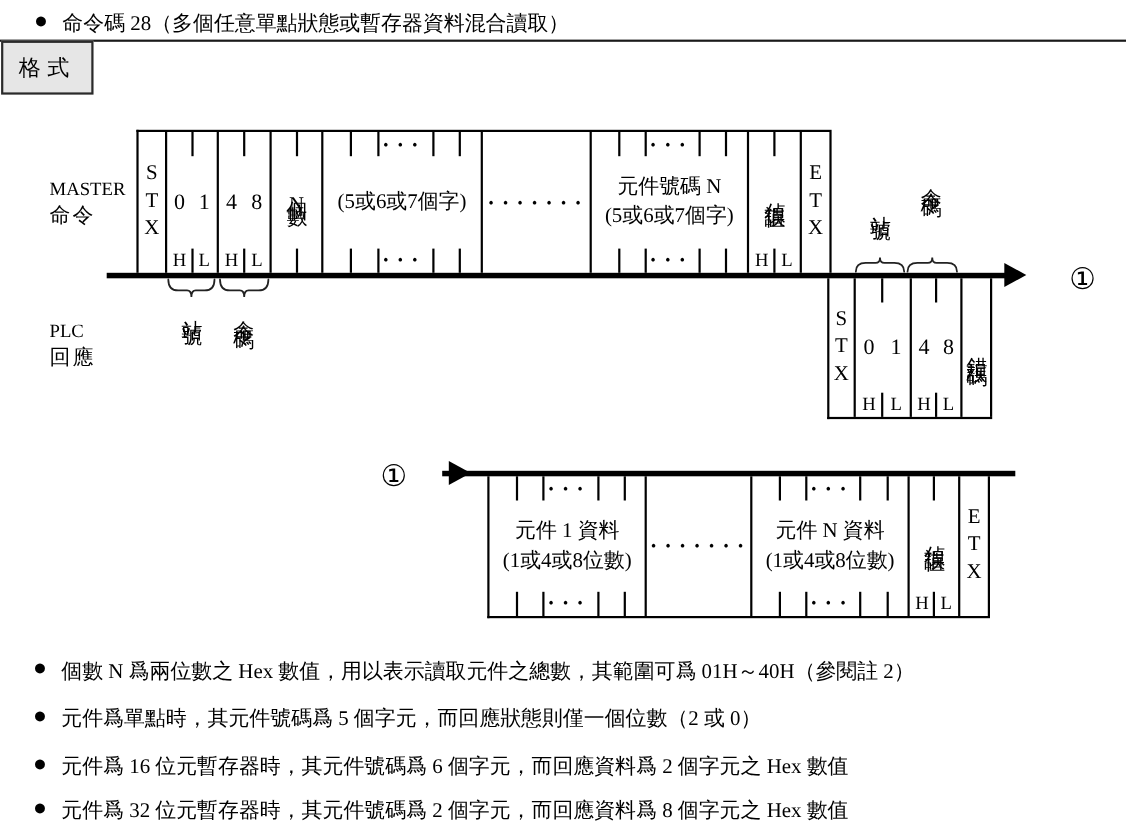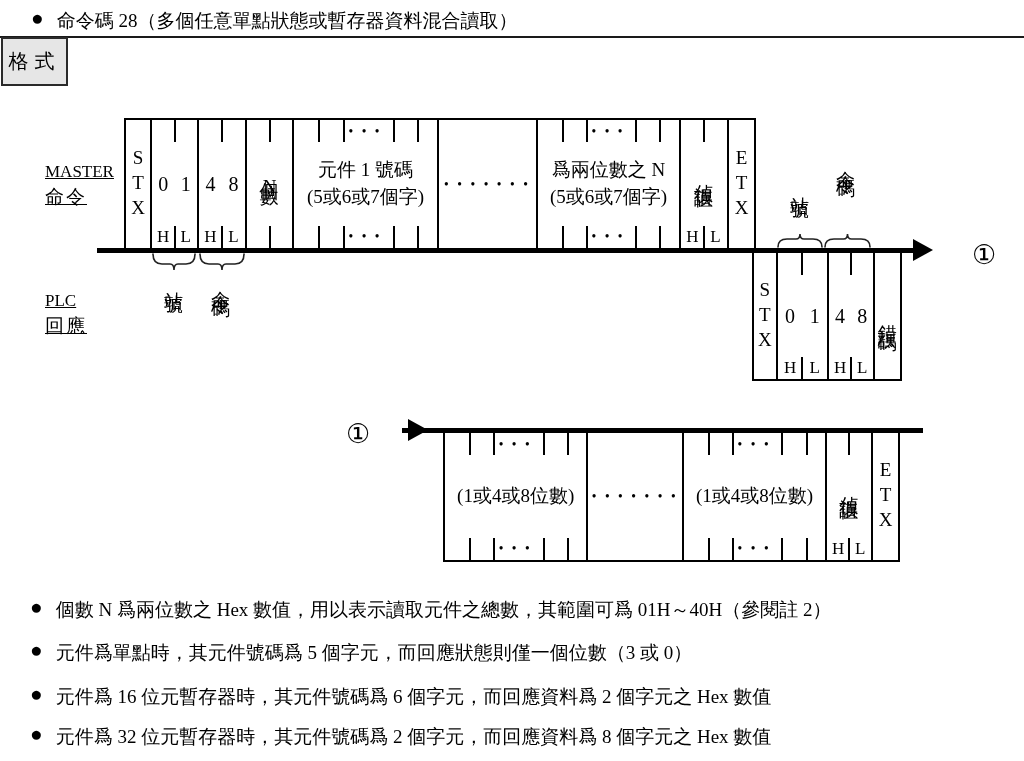--- a/index.html
+++ b/index.html
@@ -5,21 +5,21 @@
   html,body{margin:0;padding:0;background:#fff;}
   #canvas{
     position:relative;width:1024px;height:761px;background:#ffffff;
     font-family:"Liberation Serif","DejaVu Serif",serif;color:#000;overflow:hidden;
   }
   
   .bullet-row{position:absolute;display:flex;align-items:flex-start;gap:13px;font-size:19px;white-space:nowrap;}
   .bullet-glyph{font-size:21px;line-height:21px;}
   
   #hr-top{position:absolute;left:0;top:36px;width:1024px;height:2px;background:#1a1a1a;}
-  #format-tab{position:absolute;left:1px;top:37px;width:67px;height:49px;background:#e6e6e6;
+  #format-tab{position:absolute;left:1px;top:37px;width:84px;height:49px;background:#e6e6e6;
     border:2px solid #2a2a2a;box-sizing:border-box;display:flex;align-items:center;justify-content:center;
     font-size:20px;letter-spacing:6px;}
   
   .frame{position:absolute;display:flex;border-left:2px solid #000;box-sizing:border-box;}
   .frame .cell{position:relative;border-right:2px solid #000;box-sizing:border-box;height:100%;
     display:flex;align-items:center;justify-content:center;}
   #master-frame{border-top:2px solid #000;}
   #response-frame,#data-frame{border-bottom:2px solid #000;}
   
   .tk{position:absolute;width:2px;background:#000;}
@@ -39,21 +39,21 @@
   .dots{position:absolute;left:0;width:100%;text-align:center;font-size:12px;letter-spacing:3px;font-weight:bold;}
   .dots.top{top:4px;}
   .dots.bot{bottom:4px;}
   .gapdots{font-size:12px;letter-spacing:3px;font-weight:bold;white-space:nowrap;}
   
   .thickline{position:absolute;height:5px;background:#000;}
   .arrowhead{position:absolute;width:0;height:0;border-top:11px solid transparent;
     border-bottom:11px solid transparent;border-left:20px solid #000;}
   .marker{position:absolute;font-family:"DejaVu Sans",sans-serif;font-size:27px;line-height:1;}
   
-  .sidelabel{position:absolute;font-size:17px;line-height:1.35;text-decoration:underline;}
+  .sidelabel{position:absolute;font-size:17px;line-height:1.35;}
   .sidelabel .cjk{font-size:19px;letter-spacing:2px;}
   .bracelabel{position:absolute;display:flex;justify-content:center;}
   svg.brace{position:absolute;overflow:visible;}
 </style>
 </head>
 <body>
 
 <div id="canvas">
 
   <div class="bullet-row" style="left:31px;top:8px;">
@@ -113,40 +113,39 @@
       <i class="tk top" style="left:34%"></i>
       <i class="tk top" style="left:69%"></i>
       <i class="tk top" style="left:86%"></i>
       <i class="tk bot" style="left:17%"></i>
       <i class="tk bot" style="left:34%"></i>
       <i class="tk bot" style="left:69%"></i>
       <i class="tk bot" style="left:86%"></i>
       <span class="dots top">• • •</span>
       <span class="dots bot">• • •</span>
       <div class="wlabel">
-        <div>元件 1 號碼</div>
         <div>(5或6或7個字)</div>
       </div>
     </div>
     <div class="cell" style="width:99px;">
       <span class="gapdots">• • • • • • •</span>
     </div>
     <div class="cell" style="width:143px;">
       <i class="tk top" style="left:17%"></i>
       <i class="tk top" style="left:34%"></i>
       <i class="tk top" style="left:69%"></i>
       <i class="tk top" style="left:86%"></i>
       <i class="tk bot" style="left:17%"></i>
       <i class="tk bot" style="left:34%"></i>
       <i class="tk bot" style="left:69%"></i>
       <i class="tk bot" style="left:86%"></i>
       <span class="dots top">• • •</span>
       <span class="dots bot">• • •</span>
       <div class="wlabel">
-        <div>爲兩位數之 N</div>
+        <div>元件號碼 N</div>
         <div>(5或6或7個字)</div>
       </div>
     </div>
     <div class="cell checkcell" style="width:48px;">
       <i class="tk top mid"></i>
       <i class="tk bot mid"></i>
       <span class="vtext">偵誤值</span>
       <div class="hlrow">
         <span>H</span>
         <span>L</span>
@@ -230,38 +229,40 @@
       <i class="tk top" style="left:34%"></i>
       <i class="tk top" style="left:69%"></i>
       <i class="tk top" style="left:86%"></i>
       <i class="tk bot" style="left:17%"></i>
       <i class="tk bot" style="left:34%"></i>
       <i class="tk bot" style="left:69%"></i>
       <i class="tk bot" style="left:86%"></i>
       <span class="dots top">• • •</span>
       <span class="dots bot">• • •</span>
       <div class="wlabel">
+        <div>元件 1 資料</div>
         <div>(1或4或8位數)</div>
       </div>
     </div>
     <div class="cell" style="width:96px;">
       <span class="gapdots">• • • • • • •</span>
     </div>
     <div class="cell" style="width:144px;">
       <i class="tk top" style="left:17%"></i>
       <i class="tk top" style="left:34%"></i>
       <i class="tk top" style="left:69%"></i>
       <i class="tk top" style="left:86%"></i>
       <i class="tk bot" style="left:17%"></i>
       <i class="tk bot" style="left:34%"></i>
       <i class="tk bot" style="left:69%"></i>
       <i class="tk bot" style="left:86%"></i>
       <span class="dots top">• • •</span>
       <span class="dots bot">• • •</span>
       <div class="wlabel">
+        <div>元件 N 資料</div>
         <div>(1或4或8位數)</div>
       </div>
     </div>
     <div class="cell checkcell" style="width:46px;">
       <i class="tk top mid"></i>
       <i class="tk bot mid"></i>
       <span class="vtext">偵誤值</span>
       <div class="hlrow">
         <span>H</span>
         <span>L</span>
@@ -271,21 +272,21 @@
       <span class="vtext">ETX</span>
     </div>
   </div>
 
   <div class="bullet-row" style="left:30px;top:597px;">
     <span class="bullet-glyph">●</span>
     <span>個數 N 爲兩位數之 Hex 數值，用以表示讀取元件之總數，其範圍可爲 01H～40H（參閱註 2）</span>
   </div>
   <div class="bullet-row" style="left:30px;top:640px;">
     <span class="bullet-glyph">●</span>
-    <span>元件爲單點時，其元件號碼爲 5 個字元，而回應狀態則僅一個位數（3 或 0）</span>
+    <span>元件爲單點時，其元件號碼爲 5 個字元，而回應狀態則僅一個位數（2 或 0）</span>
   </div>
   <div class="bullet-row" style="left:30px;top:684px;">
     <span class="bullet-glyph">●</span>
     <span>元件爲 16 位元暫存器時，其元件號碼爲 6 個字元，而回應資料爲 2 個字元之 Hex 數值</span>
   </div>
   <div class="bullet-row" style="left:30px;top:724px;">
     <span class="bullet-glyph">●</span>
     <span>元件爲 32 位元暫存器時，其元件號碼爲 2 個字元，而回應資料爲 8 個字元之 Hex 數值</span>
   </div>
 

